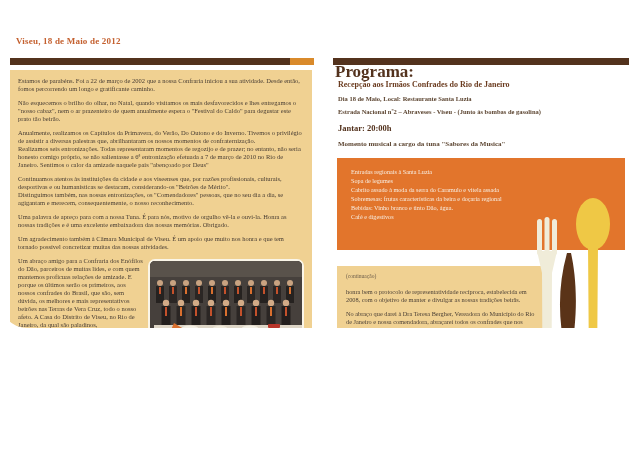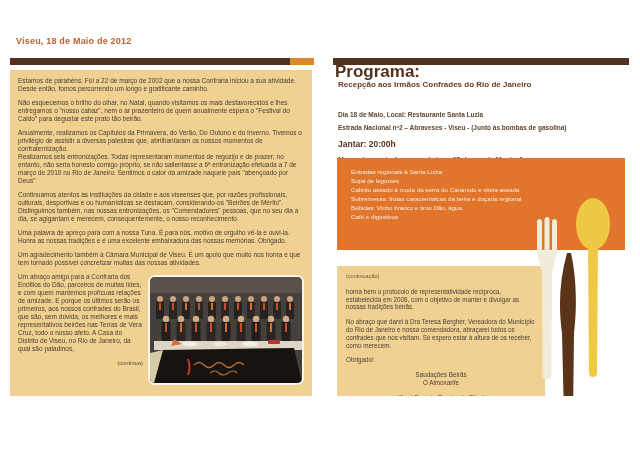--- a/index.html
+++ b/index.html
@@ -1,18 +1,18 @@
 <!DOCTYPE html>
 <html><head>
 <meta charset="utf-8">
 <style>
   html,body{margin:0;padding:0;background:#ffffff;}
   .canvas{
-    position:relative;width:640px;height:396px;background:#ffffff;
-    font-family:Liberation Sans, sans-serif;overflow:hidden;
+    position:relative;width:640px;height:328px;background:#ffffff;
+    font-family:Liberation Serif, serif;overflow:hidden;border-radius:27px;
   }
   
   .page-left{position:absolute;left:10px;top:36px;width:302px;}
   .left-date{font-size:9px;font-weight:bold;color:#c4602f;padding-left:6px;letter-spacing:.2px;}
   .bar{position:absolute;top:22px;left:0;width:280px;height:7px;background:#53321d;}
   .bar-tip{position:absolute;top:22px;left:280px;width:24px;height:7px;background:#d98a2b;}
   .tan-box{
     position:absolute;top:34px;left:0;width:302px;height:338px;
     background:#f0d192;box-sizing:border-box;padding:7px 8px 4px 8px;
     color:#473c33;font-size:6.5px;line-height:8px;overflow:hidden;
@@ -24,21 +24,21 @@
     border:2px solid #faf5e8;border-radius:7px;overflow:hidden;background:#3f3a38;
   }
   .continua{clear:none;text-align:right;width:130px;font-size:5.8px;color:#5c5044;margin-top:2px;}
   .doodle-left{position:absolute;left:-4px;top:366px;width:304px;height:30px;}
   .blog-note{position:absolute;left:22px;top:390px;font-size:6px;color:#d9872f;white-space:nowrap;}
   
   .page-right{position:absolute;left:330px;top:30px;width:302px;}
   .prog-title{font-size:17px;font-weight:bold;color:#53321d;padding-left:5px;margin-top:32px;}
   .bar-right{position:absolute;top:28px;left:3px;width:296px;height:7px;background:#53321d;}
   .reception{position:absolute;top:50px;left:8px;width:290px;color:#5d4632;}
-  .rec-heading{font-size:8px;font-weight:bold;color:#6b3c20;margin-bottom:22px;}
+  .rec-heading{font-size:8px;font-weight:bold;color:#6b3c20;margin-bottom:6px;}
   .rec-line{font-size:6.5px;font-weight:600;margin-bottom:6px;}
   .rec-dinner{font-size:8.5px;font-weight:bold;color:#53321d;margin:8px 0 7px 0;}
   .rec-music{font-size:7px;font-weight:600;color:#5d4632;}
   .menu-box{
     position:absolute;top:128px;left:7px;width:288px;height:92px;
     background:#e2752c;box-sizing:border-box;padding:9px 14px;color:#f7ede1;
   }
   .menu-heading{font-size:8px;font-weight:bold;color:#ffffff;margin-bottom:7px;}
   .menu-item{font-size:6.2px;line-height:9px;}
   .cutlery{position:absolute;top:163px;left:203px;width:95px;height:235px;z-index:5;}

